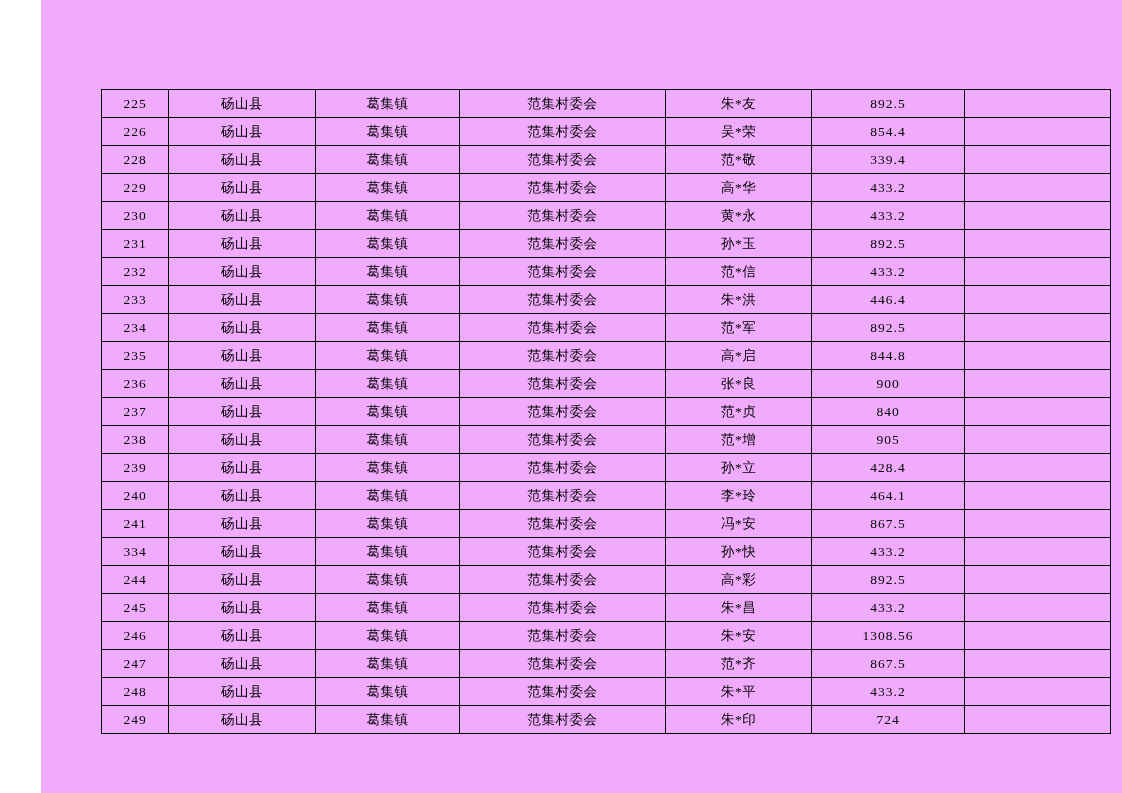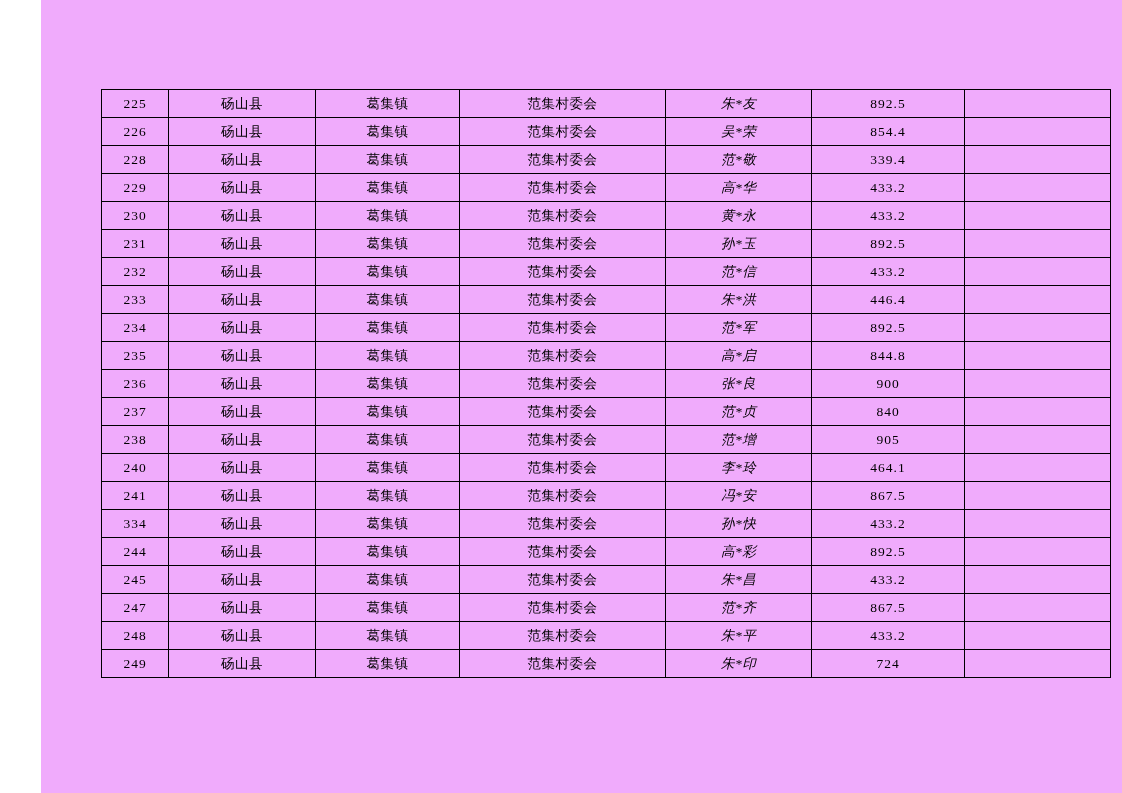--- a/index.html
+++ b/index.html
@@ -42,21 +42,21 @@
     vertical-align: middle;
     font-size: 13.5px;
     font-family: "Liberation Serif", "DejaVu Serif", serif;
     white-space: nowrap;
     overflow: hidden;
   }
   td.c-idx      { width: 66px; }
   td.c-county   { width: 146px; }
   td.c-town     { width: 143px; }
   td.c-village  { width: 205px; }
-  td.c-name     { width: 145px; font-style: italic; }
+  td.c-name     { width: 145px; }
   td.c-amount   { width: 152px; }
   td.c-blank    { width: 145px; }
   .cjk {
     font-family: "DejaVu Sans", "Liberation Sans", sans-serif;
     font-size: 13px;
     letter-spacing: 0.5px;
   }
   .num {
     font-family: "Liberation Serif", "DejaVu Serif", serif;
     font-size: 13.5px;
@@ -181,20 +181,29 @@
           <tr>
             <td class="c-idx num">238</td>
             <td class="c-county cjk">砀山县</td>
             <td class="c-town cjk">葛集镇</td>
             <td class="c-village cjk">范集村委会</td>
             <td class="c-name cjk">范*增</td>
             <td class="c-amount num">905</td>
             <td class="c-blank"></td>
           </tr>
           <tr>
+            <td class="c-idx num">239</td>
+            <td class="c-county cjk">砀山县</td>
+            <td class="c-town cjk">葛集镇</td>
+            <td class="c-village cjk">范集村委会</td>
+            <td class="c-name cjk">孙*立</td>
+            <td class="c-amount num">428.4</td>
+            <td class="c-blank"></td>
+          </tr>
+          <tr>
             <td class="c-idx num">240</td>
             <td class="c-county cjk">砀山县</td>
             <td class="c-town cjk">葛集镇</td>
             <td class="c-village cjk">范集村委会</td>
             <td class="c-name cjk">李*玲</td>
             <td class="c-amount num">464.1</td>
             <td class="c-blank"></td>
           </tr>
           <tr>
             <td class="c-idx num">241</td>
@@ -223,20 +232,29 @@
             <td class="c-amount num">892.5</td>
             <td class="c-blank"></td>
           </tr>
           <tr>
             <td class="c-idx num">245</td>
             <td class="c-county cjk">砀山县</td>
             <td class="c-town cjk">葛集镇</td>
             <td class="c-village cjk">范集村委会</td>
             <td class="c-name cjk">朱*昌</td>
             <td class="c-amount num">433.2</td>
+            <td class="c-blank"></td>
+          </tr>
+          <tr>
+            <td class="c-idx num">246</td>
+            <td class="c-county cjk">砀山县</td>
+            <td class="c-town cjk">葛集镇</td>
+            <td class="c-village cjk">范集村委会</td>
+            <td class="c-name cjk">朱*安</td>
+            <td class="c-amount num">1308.56</td>
             <td class="c-blank"></td>
           </tr>
           <tr>
             <td class="c-idx num">247</td>
             <td class="c-county cjk">砀山县</td>
             <td class="c-town cjk">葛集镇</td>
             <td class="c-village cjk">范集村委会</td>
             <td class="c-name cjk">范*齐</td>
             <td class="c-amount num">867.5</td>
             <td class="c-blank"></td>

